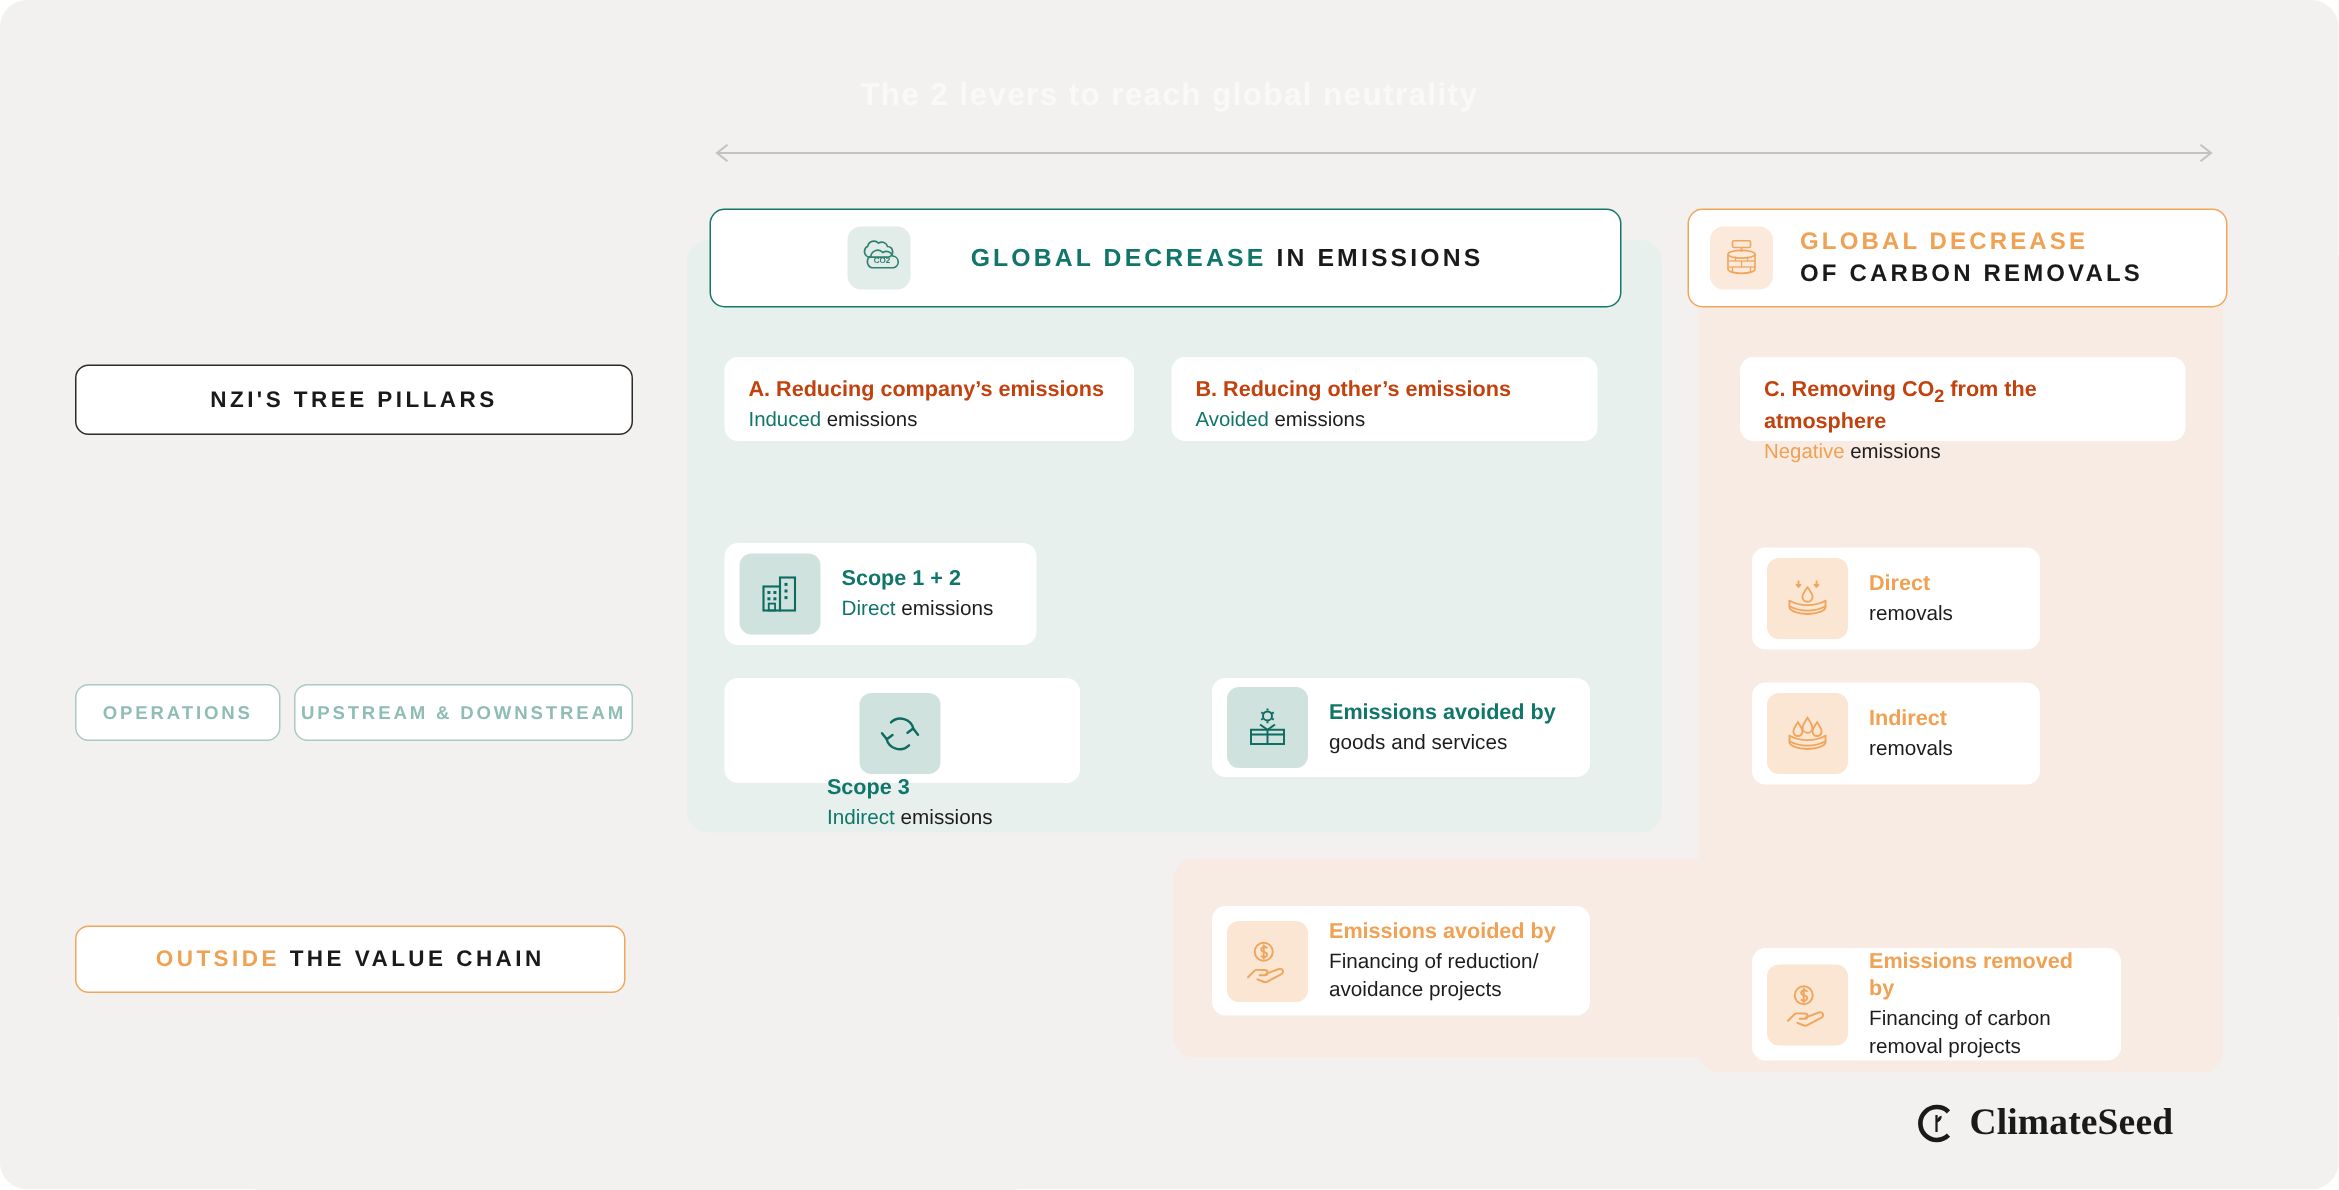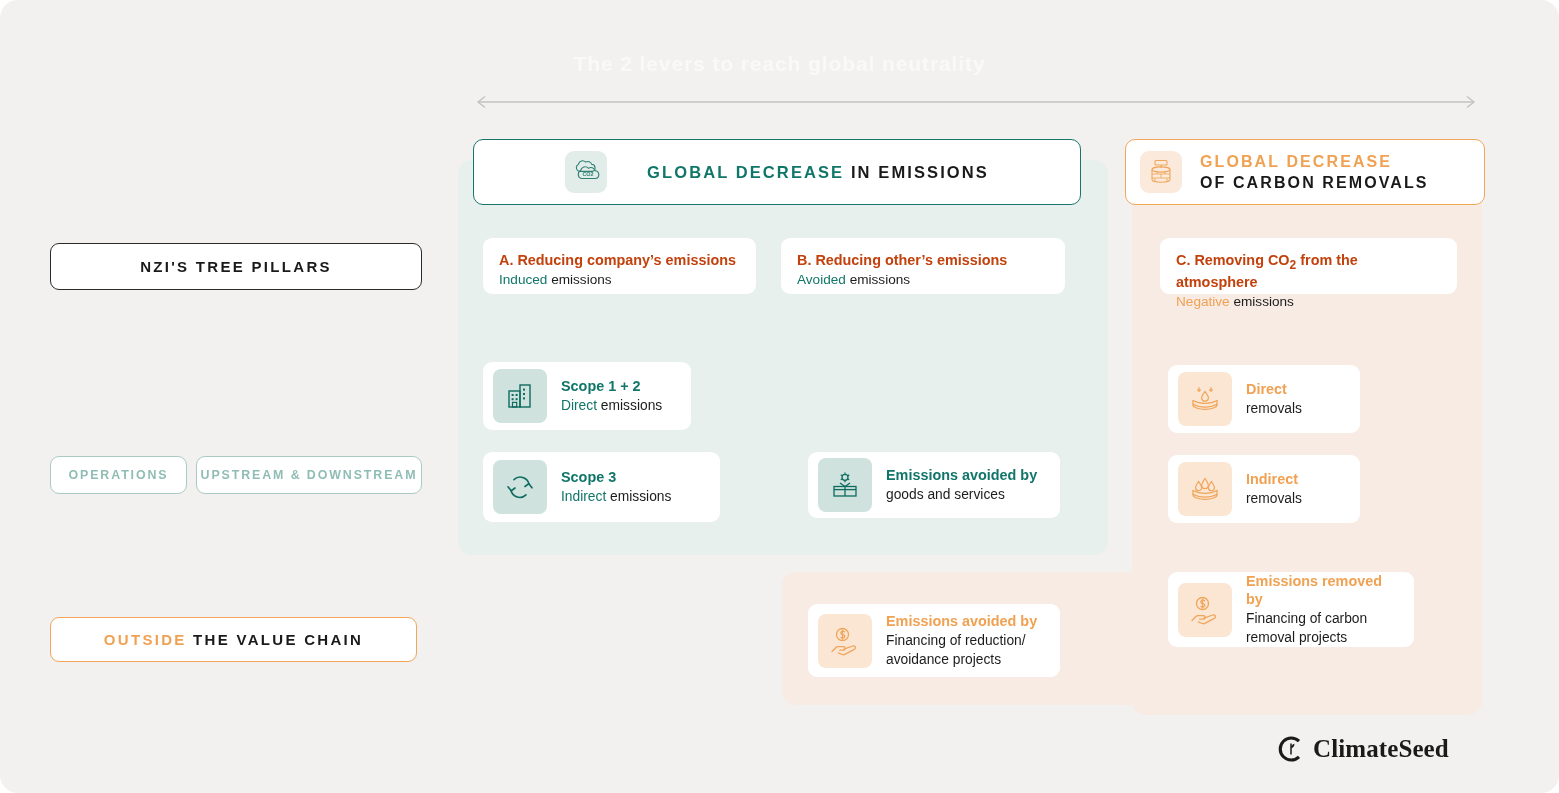--- a/index.html
+++ b/index.html
@@ -117,26 +117,26 @@
   .item .ico.teal { background: #cfe2dd; }
   .item .ico.orange { background: #fbe6d3; }
   .item .txt { margin-left: 14px; }
   .item .l1 { font-size: 14.4px; font-weight: 700; line-height: 1.3; }
   .item .l2 { font-size: 13.8px; line-height: 1.38; color: #1c1c1c; }
   .item.green .l1 { color: #11766a; }
   .item.green .l2 .k { color: #11766a; }
   .item.orange .l1 { color: #f0a152; }
 
   #it-scope12 { left: 483px; top: 362px; width: 208px; height: 68px; }
-  #it-scope3  { left: 483px; top: 452px; width: 237px; height: 70px; }
+  #it-scope3  { left: 483px; top: 452px; width: 237px; height: 70px; flex-direction: column; }
   #it-goods   { left: 808px; top: 452px; width: 252px; height: 66px; }
   #it-direct  { left: 1168px; top: 365px; width: 192px; height: 68px; }
   #it-indirect{ left: 1168px; top: 455px; width: 192px; height: 68px; }
   #it-fin-av  { left: 808px; top: 604px; width: 252px; height: 73px; }
-  #it-fin-rm  { left: 1168px; top: 572px; width: 246px; height: 75px; }
+  #it-fin-rm  { left: 1168px; top: 632px; width: 246px; height: 75px; }
 
   
   .pill {
     position: absolute; background: #fff; border-radius: 9px;
     display: flex; align-items: center; justify-content: center;
     font-size: 15px; font-weight: 700; letter-spacing: 2.3px;
     white-space: nowrap;
   }
   #pill-nzi {
     left: 50px; top: 243px; width: 372px; height: 47px;

